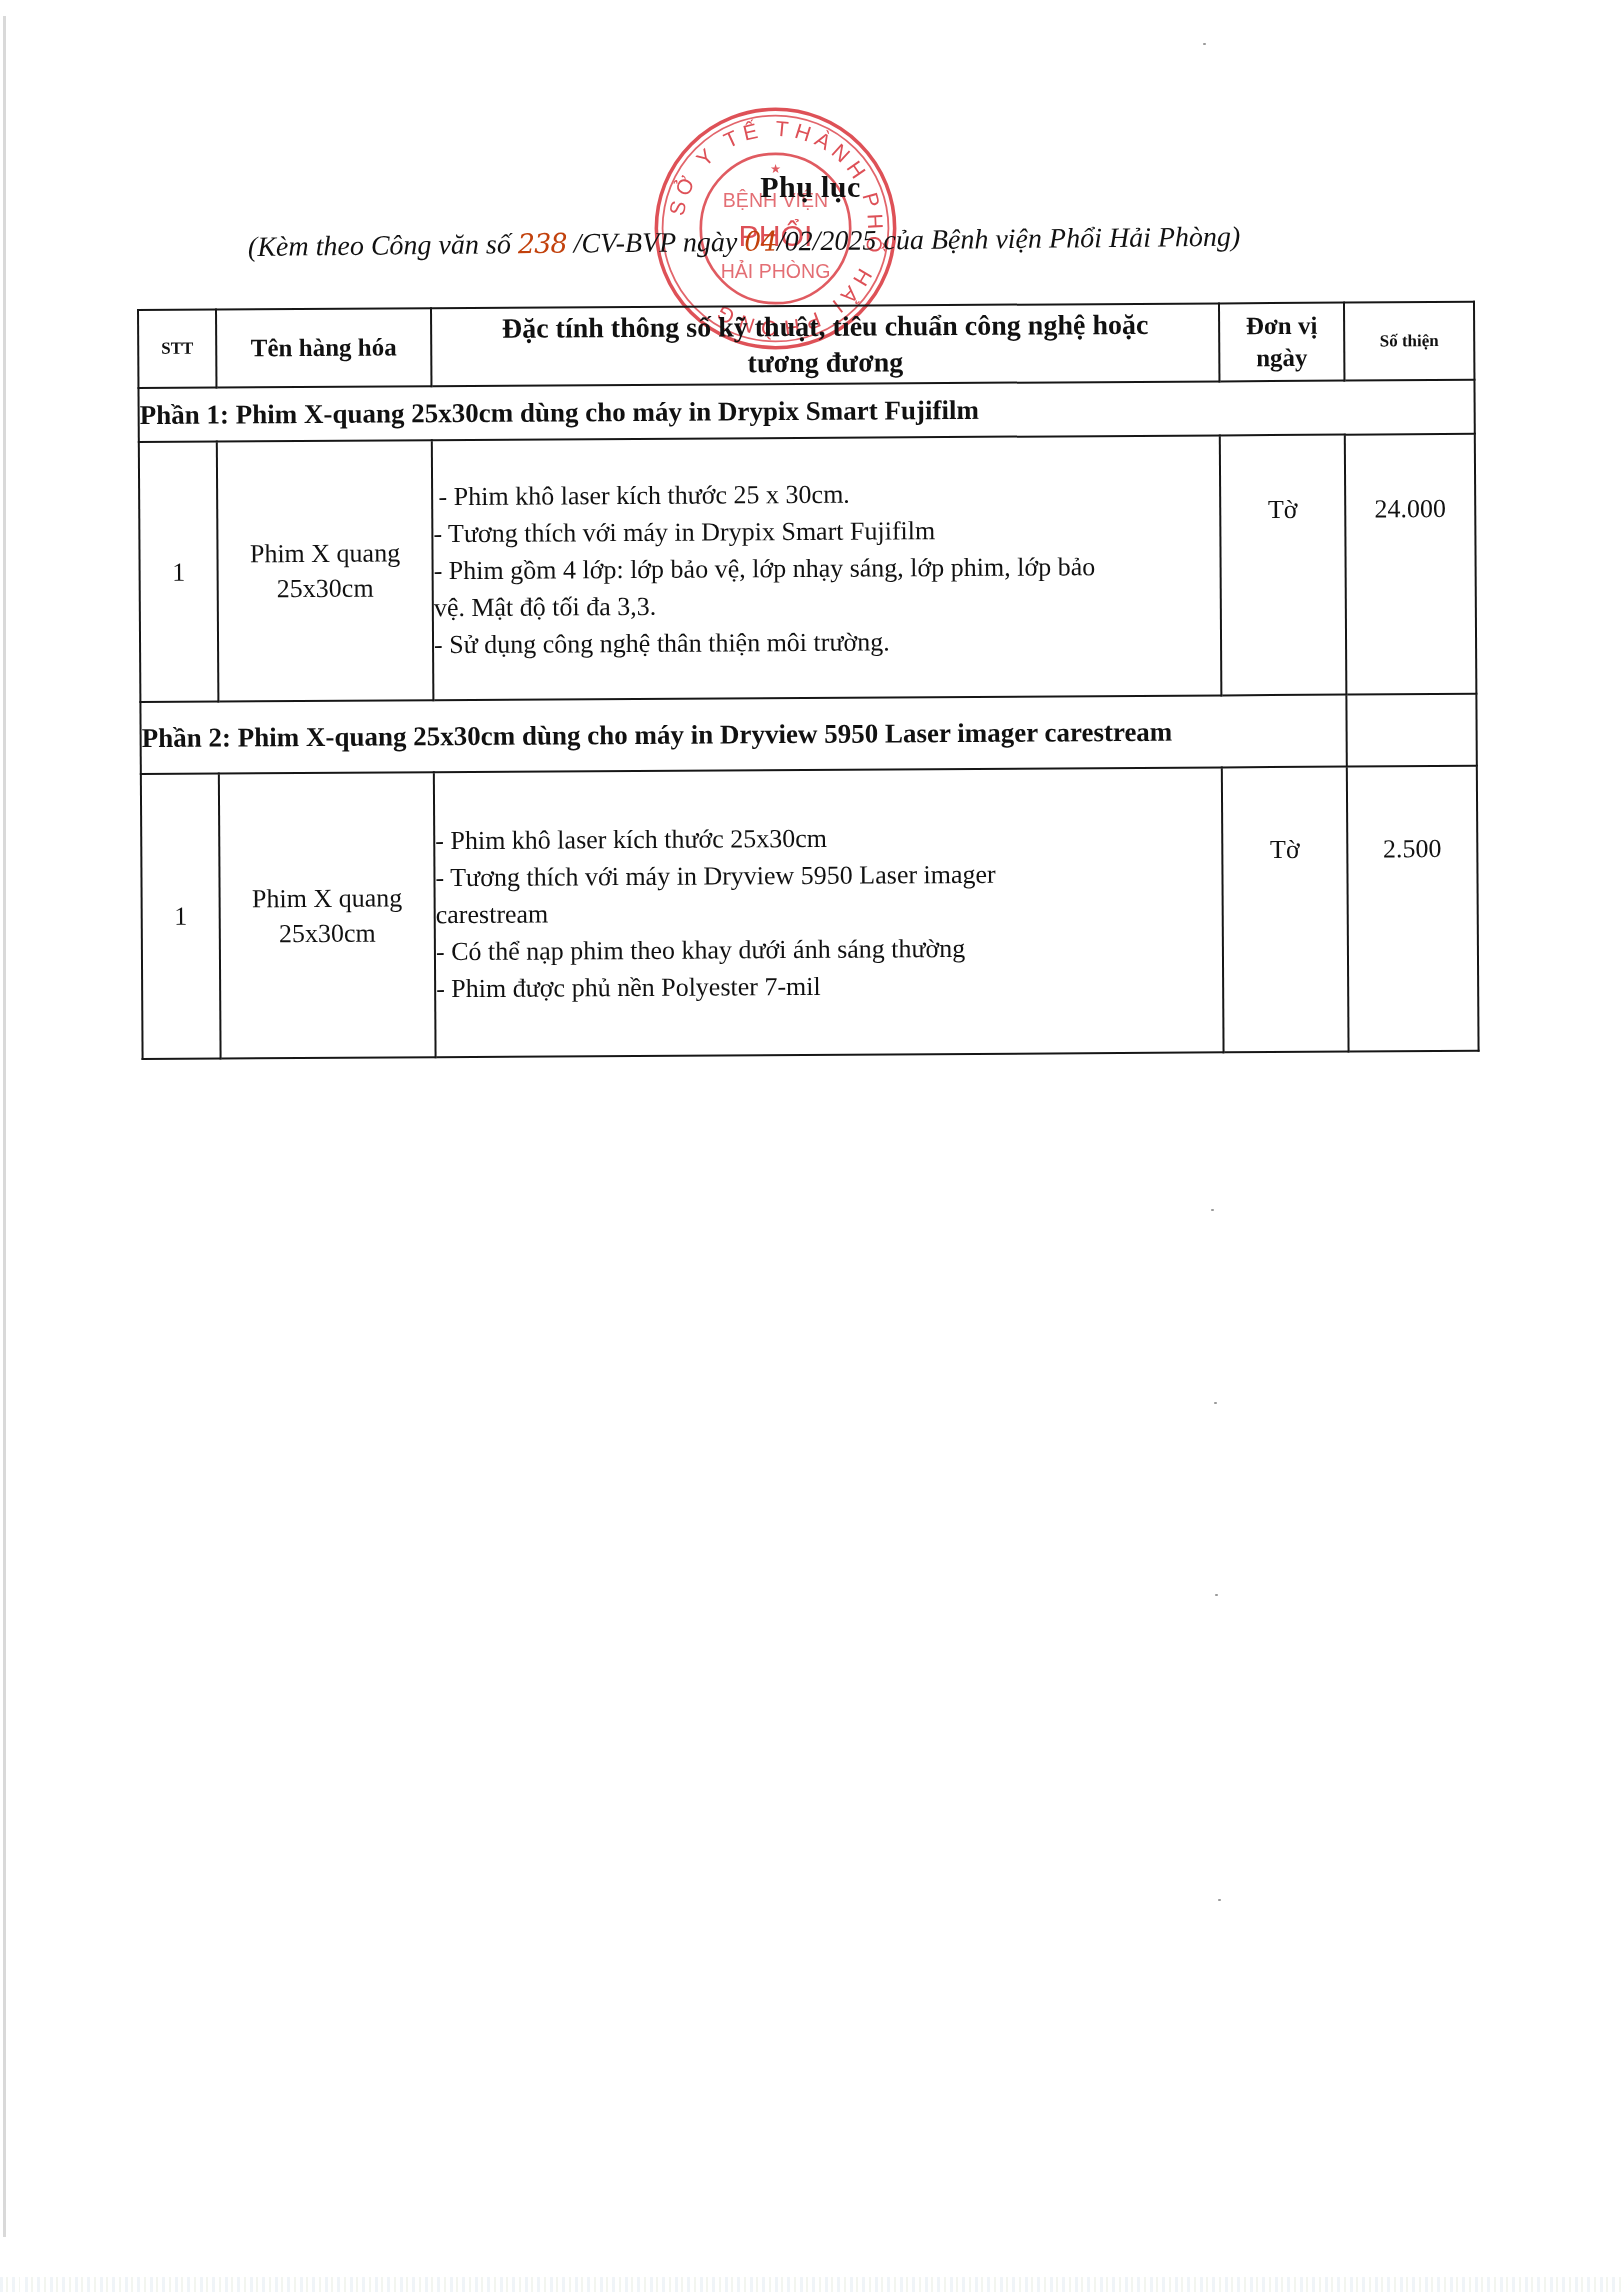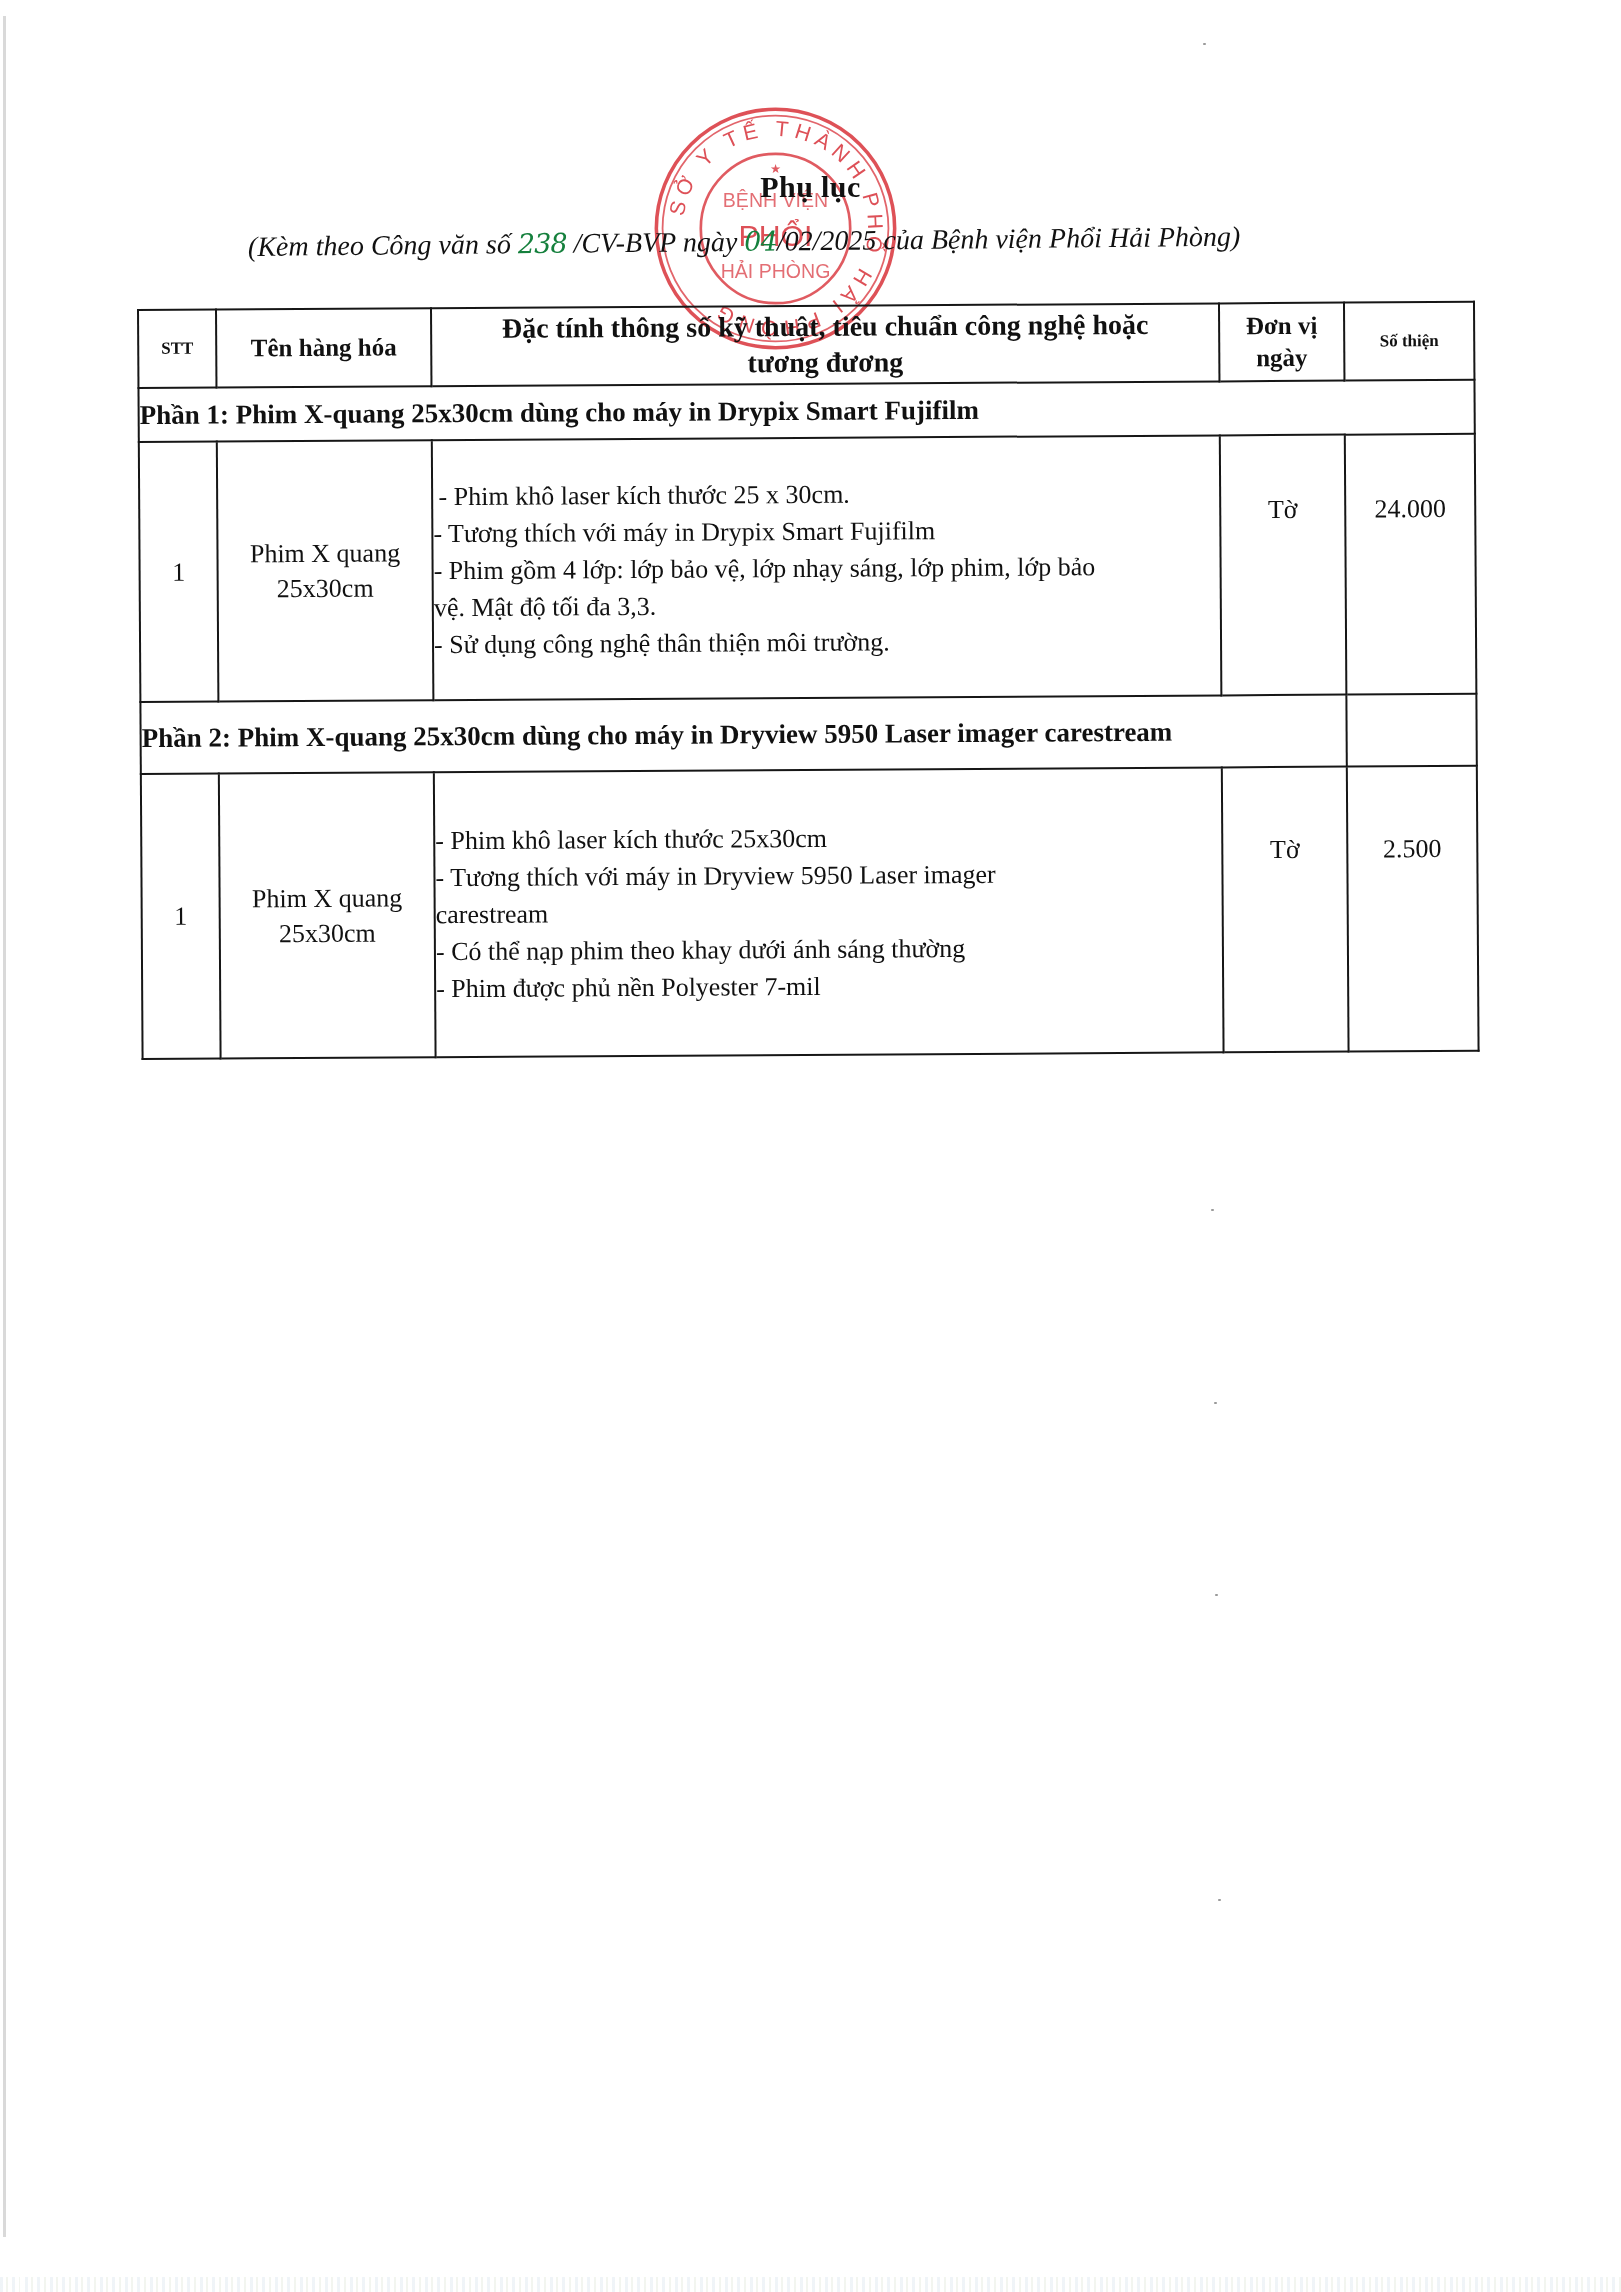--- a/index.html
+++ b/index.html
@@ -70,21 +70,21 @@
       font-size: 28px;
       z-index: 2;
       white-space: nowrap;
       transform: rotate(-0.6deg);
       transform-origin: left center;
     }
     .subtitle .handwritten {
       font-style: italic;
       font-family: "DejaVu Serif", serif;
       font-size: 27px;
-      color: #15803d;
+      color: #c2410c;
       letter-spacing: -0.9px;
     }
 
     
     .table-wrap {
       position: absolute;
       left: 137px;
       top: 309px;
       width: 1336px;
       transform: rotate(-0.35deg);

